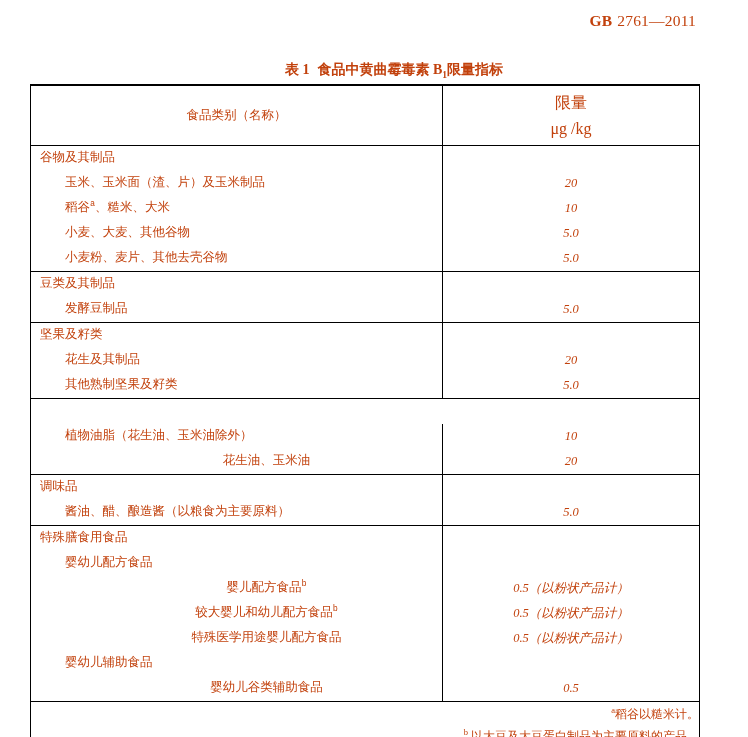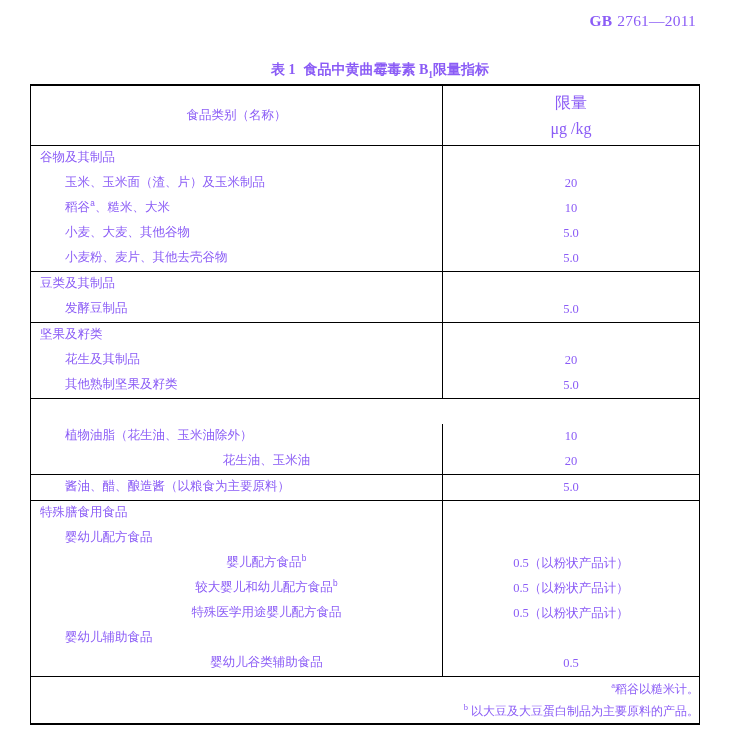--- a/index.html
+++ b/index.html
@@ -2,37 +2,37 @@
 <html><head>
 <meta charset="utf-8">
 <style>
   * { box-sizing: border-box; margin: 0; padding: 0; }
   html, body { background: #ffffff; }
   .page {
     position: relative;
     width: 748px;
     height: 737px;
     background: #ffffff;
-    color: #8b5cf6;
+    color: #c2410c;
     font-family: "Liberation Serif", "DejaVu Serif", serif;
     overflow: hidden;
   }
   .doc-code {
     position: absolute;
     top: 12px;
     right: 52px;
     font-size: 15.5px;
     letter-spacing: 0.2px;
     white-space: nowrap;
   }
   .doc-code .gb { font-weight: bold; margin-right: 5px; }
   .table-title {
     position: absolute;
     top: 61px;
-    left: 30px;
+    left: 44px;
     width: 700px;
     text-align: center;
     font-weight: bold;
     font-size: 14px;
     white-space: nowrap;
   }
   .table-title .title-prefix { margin-right: 8px; }
   .table-title sub { font-size: 9.5px; }
   .std-table {
     position: absolute;
@@ -82,20 +82,21 @@
   }
   .row.indent-0 .cell-label { padding-left: 9px; }
   .row.indent-1 .cell-label { padding-left: 34px; }
   .row.indent-2 .cell-label { padding-left: 60px; text-align: center; }
   .cell-label sup { font-size: 8.5px; line-height: 0; }
   .cell-value {
     text-align: center;
     font-size: 12.5px;
     line-height: 25px;
     white-space: nowrap;
+    font-style: italic;
   }
   .footnotes { padding: 1px 0 1px 0; text-align: right; }
   .footnote {
     font-size: 12px;
     line-height: 22px;
     padding-left: 32px;
     white-space: nowrap;
   }
   .footnote sup { font-size: 8.5px; line-height: 0; }
 </style>
@@ -174,20 +175,24 @@
           <div class="row indent-1">
             <div class="cell-label">植物油脂（花生油、玉米油除外）</div>
             <div class="cell-value">10</div>
           </div>
           <div class="row indent-2">
             <div class="cell-label">花生油、玉米油</div>
             <div class="cell-value">20</div>
           </div>
         </div>
         <div class="section">
+          <div class="row indent-0">
+            <div class="cell-label">调味品</div>
+            <div class="cell-value"></div>
+          </div>
           <div class="row indent-1">
             <div class="cell-label">酱油、醋、酿造酱（以粮食为主要原料）</div>
             <div class="cell-value">5.0</div>
           </div>
         </div>
         <div class="section">
           <div class="row indent-0">
             <div class="cell-label">特殊膳食用食品</div>
             <div class="cell-value"></div>
           </div>

